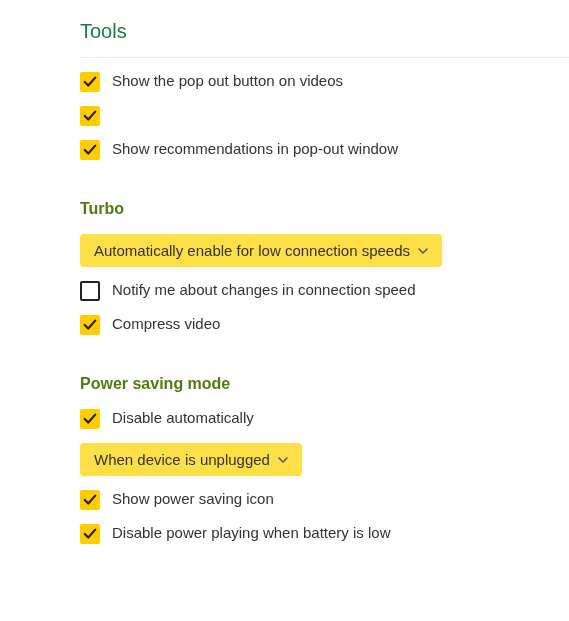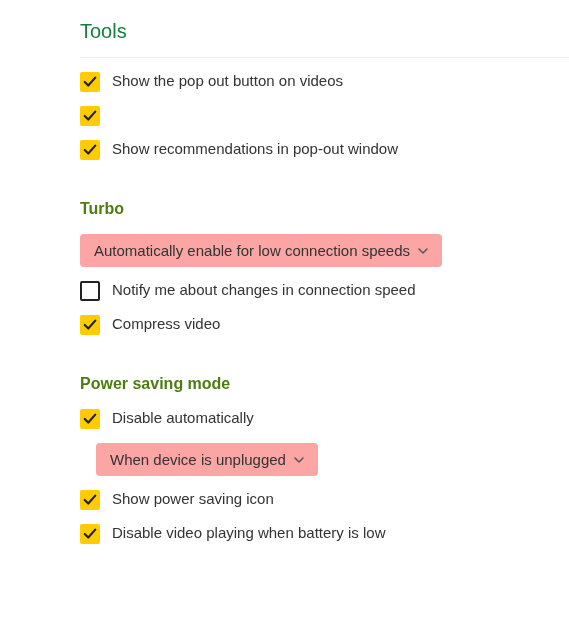--- a/index.html
+++ b/index.html
@@ -60,38 +60,38 @@
     .checkbox.checked svg {
       display: block;
     }
     .option-label {
       font-size: 15px;
       color: #333;
     }
     .dropdown {
       display: inline-flex;
       align-items: center;
-      background: #fca5a5;
+      background: #fde047;
       border-radius: 4px;
       padding: 8px 14px;
       font-size: 15px;
       color: #333;
       cursor: pointer;
       margin-bottom: 14px;
       gap: 8px;
     }
     .dropdown .chev {
       width: 10px;
       height: 10px;
       display: flex;
       align-items: center;
       justify-content: center;
     }
     .dropdown-indent {
-      margin-left: 16px;
+      margin-left: 0;
     }
   </style>
 </head>
 <body>
 
 <div class="page">
 
   
   <h2 class="section-title">Tools</h2>
   <hr class="divider">
@@ -179,16 +179,16 @@
     </span>
     <span class="option-label">Show power saving icon</span>
   </div>
 
   <div class="option-row">
     <span class="checkbox checked">
       <svg viewBox="0 0 16 16">
           <path d="M2 8 L6 12 L14 3" stroke="#222" stroke-width="2.5" fill="none" stroke-linecap="round" stroke-linejoin="round"></path>
         </svg>
     </span>
-    <span class="option-label">Disable video playing when battery is low</span>
+    <span class="option-label">Disable power playing when battery is low</span>
   </div>
 
 </div>
 
 </body></html>

